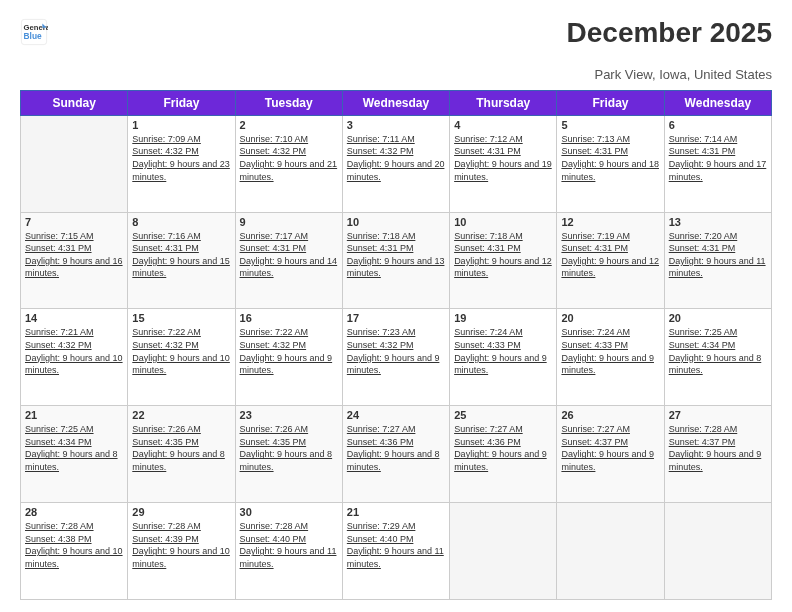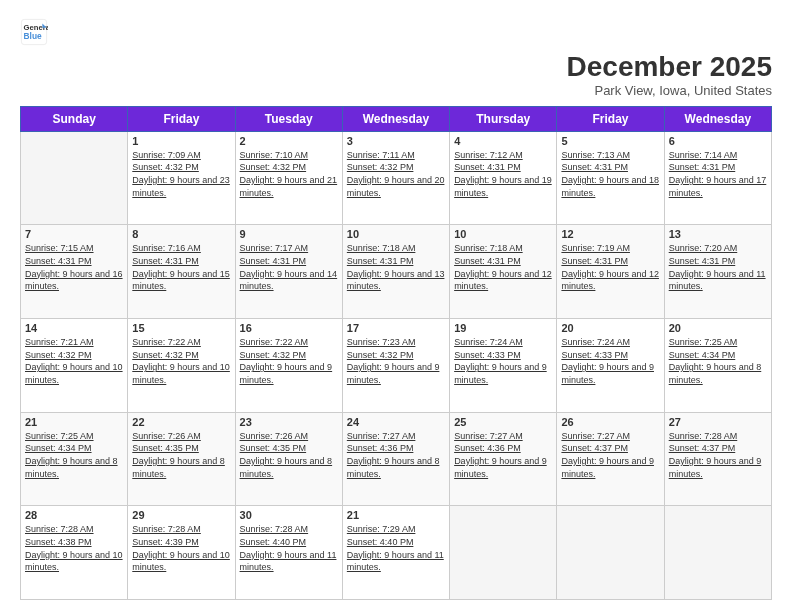--- a/index.html
+++ b/index.html
@@ -33,26 +33,25 @@
       height: 28px;
     }
     .title-block {
       text-align: right;
     }
     .main-title {
       font-size: 28px;
       font-weight: bold;
       color: #333;
       line-height: 1.1;
-      margin-top: 34px;
     }
     .subtitle {
       font-size: 13px;
       color: #555;
-      margin-top: 0;
+      margin-top: 18px;
     }
     .calendar {
       flex: 1;
       border: 1px solid #ccc;
       border-collapse: collapse;
       width: 100%;
       table-layout: fixed;
     }
     .calendar th {
       background: #6d28d9;

